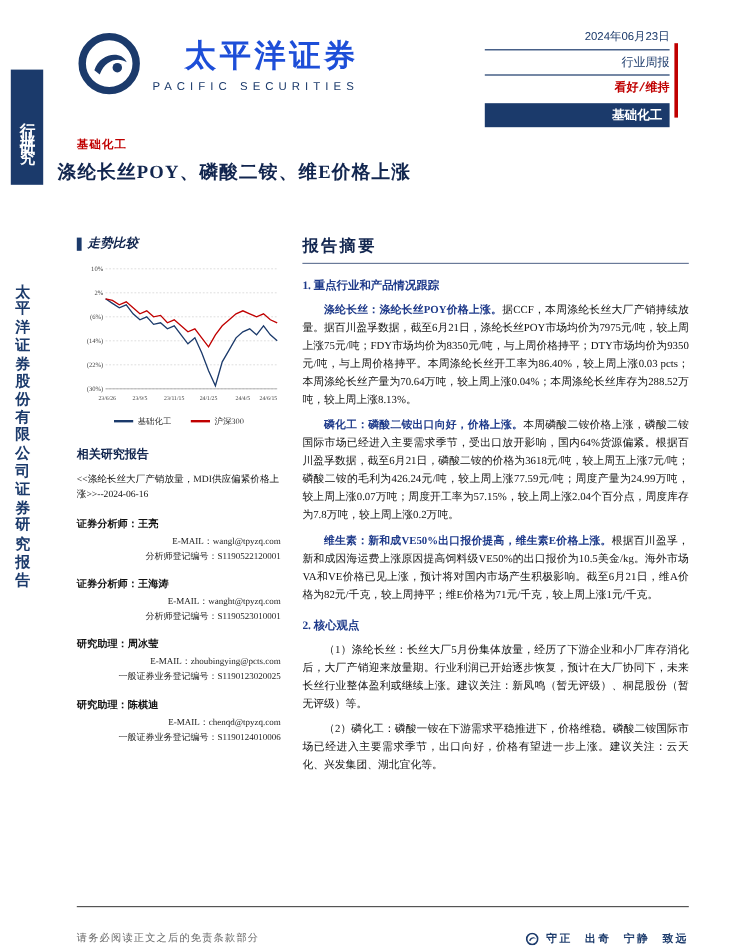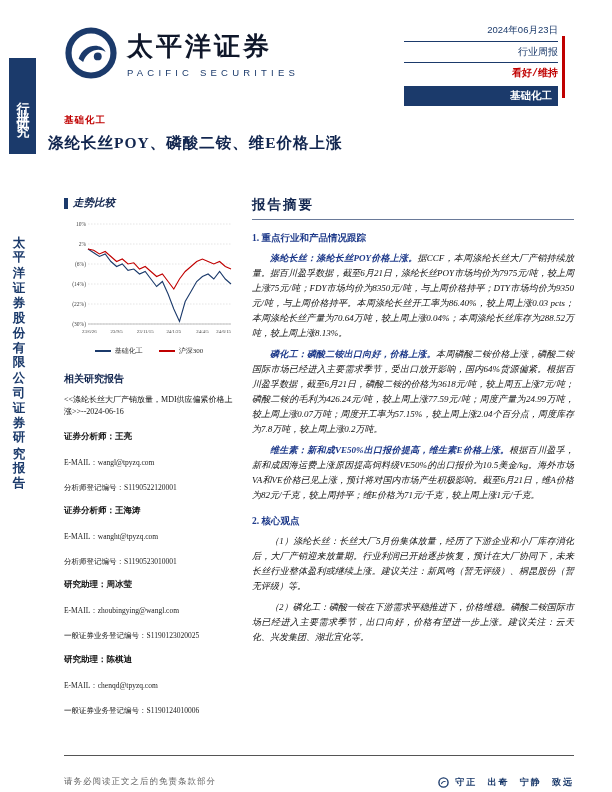--- a/index.html
+++ b/index.html
@@ -19,21 +19,21 @@
   .side-text{
     position:absolute; left:10px; top:226px; height:520px;
     writing-mode:vertical-rl; text-orientation:upright;
     color:#1b3a6b; font-size:12.5px; font-weight:bold; letter-spacing:15px;
     font-family:"Liberation Sans", sans-serif;
   }
 
   
   .logo-wrap{ position:absolute; left:64px; top:26px; display:flex; align-items:center; gap:9px; }
   .logo-svg{ width:54px; height:54px; }
-  .brand-cn{ font-size:26px; font-weight:bold; color:#0f172a; letter-spacing:3px; }
+  .brand-cn{ font-size:26px; font-weight:bold; color:#1d4ed8; letter-spacing:3px;text-align:right; }
   .brand-en{ font-size:9.5px; color:#1b3a6b; letter-spacing:4.2px; margin-top:3px;
              font-family:"Liberation Sans", sans-serif; }
 
   .hdr-right{ position:absolute; left:404px; top:24px; width:154px; text-align:right;
               font-family:"Liberation Sans", sans-serif; }
   .hdr-date{ font-size:9.5px; color:#1b3a6b; padding-bottom:4px; }
   .hdr-line{ border:none; border-top:1px solid #1b3a6b; }
   .hdr-type{ font-size:10px; color:#1b3a6b; padding:3px 0; }
   .hdr-rating{ font-size:10px; color:#c00000; font-weight:bold; padding:3px 0 6px;font-family:Liberation Mono, monospace; }
   .hdr-industry{ background:#1b3a6b; color:#fff; font-size:10.5px; font-weight:bold; padding:3px 6px; }
@@ -55,29 +55,29 @@
   #trend-chart{ width:170px; height:126px; margin-top:8px; display:block; }
   .legend{ display:flex; justify-content:center; gap:16px; margin-top:2px; }
   .legend-item{ display:flex; align-items:center; gap:4px; font-size:7px; color:#333; }
   .legend-swatch{ width:16px; height:2px; background:#000; }
 
   .related-head{ margin-top:16px; font-size:10px; font-weight:bold; color:#12264f; }
   .report-link{ margin-top:8px; font-size:8px; line-height:1.55; color:#111; }
 
   .analyst{ margin-top:12px; }
   .analyst .role-line{ font-size:8.5px; font-weight:bold; color:#111; }
-  .analyst .detail{ font-size:7.5px; color:#222; margin-top:15px; line-height:1.35;
-                    word-break:break-all; }
+  .analyst .detail{ font-size:7.5px; color:#222; margin-top:3px; line-height:1.35;
+                    word-break:break-all;text-align:right; }
 
   
   .summary-head{ font-size:13.5px; font-weight:bold; color:#12264f; letter-spacing:2px;
                  padding-bottom:5px; border-bottom:1px solid #6a7a99; }
   .sec-head{ margin-top:12px; font-size:9.5px; font-weight:bold; color:#1e3a8a; }
   .para{ margin-top:6px; font-size:9px; line-height:15px; text-align:justify;
-         text-indent:2em; color:#111;font-style:italic; }
+         text-indent:2em; color:#111; }
   .para .lead{ font-weight:bold; color:#1e3a8a; }
 
   
   .footer-line{ position:absolute; left:64px; right:38px; bottom:36px;
                 border:none; border-top:1px solid #555; }
   .footer{ position:absolute; left:64px; right:38px; bottom:2px; height:16px;
            display:flex; justify-content:space-between; align-items:center; }
   .disclaimer{ font-size:8.5px; color:#666; letter-spacing:1px; }
   .motto{ display:flex; align-items:center; gap:6px; font-size:9px; color:#1b3a6b;
           font-weight:bold; letter-spacing:2px; word-spacing:6px; }
@@ -182,21 +182,21 @@
       <div class="detail">
         <span>分析师登记编号：</span><span>S1190523010001</span>
       </div>
     </div>
 
     <div class="analyst">
       <div class="role-line">
         <span>研究助理：</span><span>周冰莹</span>
       </div>
       <div class="detail">
-        <span>E-MAIL：</span><span>zhoubingying@wangl.com</span>
+        <span>E-MAIL：</span><span>zhoubingying@pcts.com</span>
       </div>
       <div class="detail">
         <span>一般证券业务登记编号：</span><span>S1190123020025</span>
       </div>
     </div>
 
     <div class="analyst">
       <div class="role-line">
         <span>研究助理：</span><span>陈棋迪</span>
       </div>

